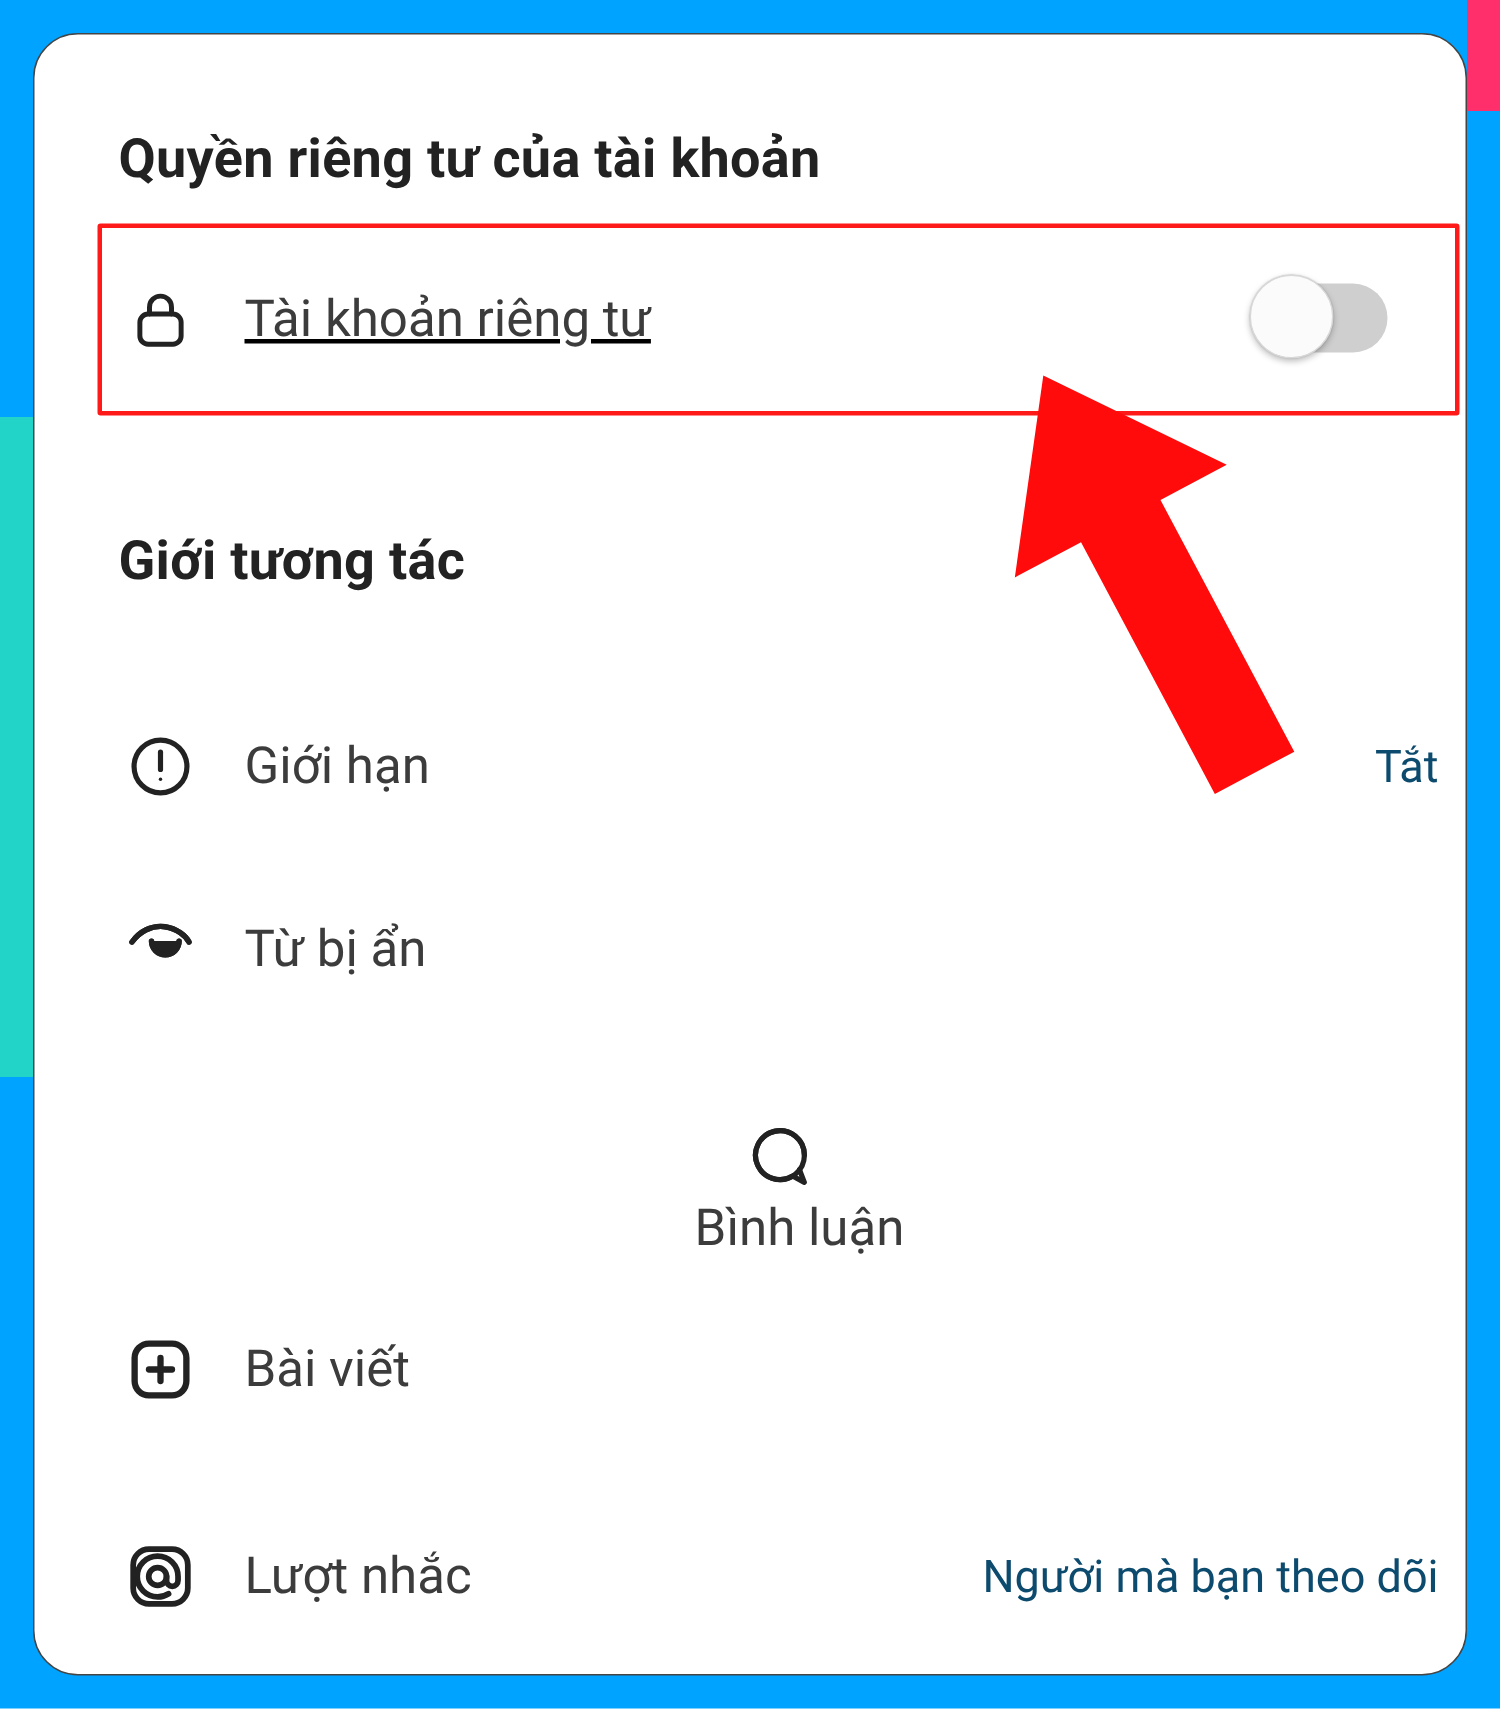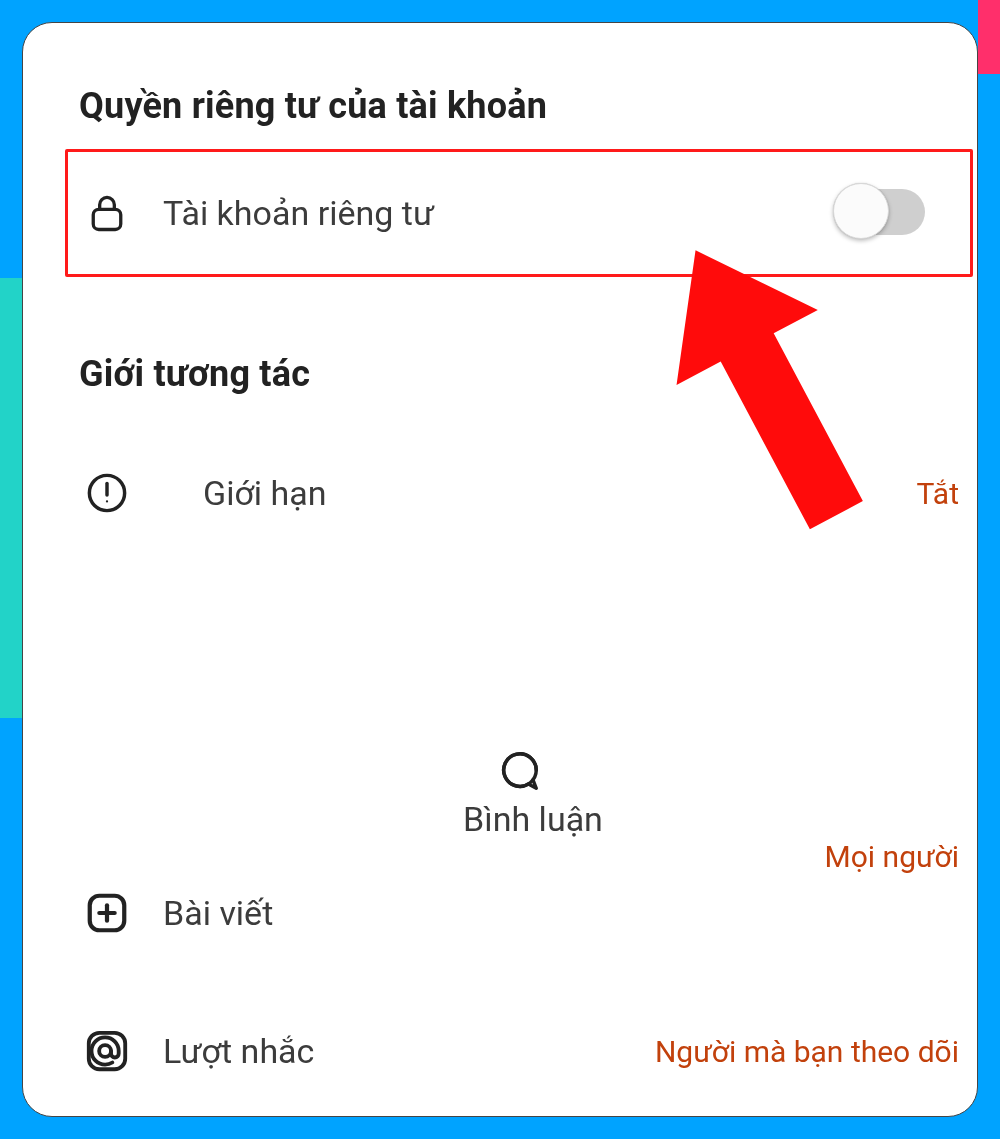--- a/index.html
+++ b/index.html
@@ -54,24 +54,24 @@
   .row {
     position: absolute;
     left: 56px;
     width: 880px;
     display: flex;
     align-items: center;
     height: 60px;
   }
   .row .icon { width: 56px; height: 56px; flex: 0 0 56px; display:flex; align-items:center; justify-content:center; color:#222; }
   .row .label { margin-left: 28px; font-size: 34px; color:#3c3c3c; font-weight: 400; }
-  .row .value { margin-left: auto; font-size: 30px; color:#c2410c; font-weight: 400; }
-
-  .row-private { top: 160px; }
-  .row-limits  { top: 440px; gap: 40px; }
+  .row .value { margin-left: auto; font-size: 30px; color:#0c4a6e; font-weight: 400; }
+
+  .row-private { top: 160px; text-decoration: underline; }
+  .row-limits  { top: 458px; }
   .row-hidden  { top: 580px; }
   .row-comment { top: 720px; flex-direction: column; }
   .row-posts   { top: 860px; text-align: right; }
   .row-mention { top: 998px; text-align: center; }
 
   
   .toggle {
     position: absolute;
     right: 52px; top: 166px;
     width: 88px; height: 46px;
@@ -135,30 +135,41 @@
         <svg viewBox="0 0 24 24" width="46" height="46" fill="none" stroke="#222" stroke-width="1.8" stroke-linecap="round">
           <circle cx="12" cy="12" r="9.2"></circle>
           <line x1="12" y1="7" x2="12" y2="13"></line>
           <circle cx="12" cy="16.4" r="0.6" fill="#222" stroke="none"></circle>
         </svg>
       </span>
       <span class="label">Giới hạn</span>
       <span class="value">Tắt</span>
     </div>
 
+    <div class="row row-hidden">
+      <span class="icon">
+        <svg viewBox="0 0 24 24" width="48" height="48" fill="none" stroke="#222" stroke-width="1.8" stroke-linecap="round">
+          <path d="M2.5 9.5 C 5 6, 9 3.8, 13.5 4.4 C 17.5 5, 20.5 7.5, 21.5 9.5"></path>
+          <path d="M9 9.2 a4.6 4.6 0 1 0 9.2 0"></path>
+          <path d="M9.2 9.2 a4.4 4.4 0 0 0 4.4 4.4 a4.4 4.4 0 0 0 4.4 -4.4" fill="#222" stroke="none"></path>
+          <path d="M9 9.2 a4.6 4.6 0 0 0 9.2 0" fill="#222" stroke="#222"></path>
+          <path d="M2.5 9.5 C 5 6, 9 3.8, 13.5 4.4 C 17.5 5, 20.5 7.5, 21.5 9.5" fill="none"></path>
+        </svg>
+      </span>
+      <span class="label">Từ bị ẩn</span>
+    </div>
 
     <div class="row row-comment">
       <span class="icon">
         <svg viewBox="0 0 24 24" width="46" height="46" fill="none" stroke="#222" stroke-width="1.8" stroke-linecap="round" stroke-linejoin="round">
           <path d="M21 11.5a8.5 8.5 0 1 1-3.3-6.7A8.5 8.5 0 0 1 21 11.5z"></path>
           <path d="M21 11.5a8.5 8.5 0 1 0-4.1 7.3L21 21l-1.7-4.4"></path>
         </svg>
       </span>
       <span class="label">Bình luận</span>
-      <span class="value">Mọi người</span>
     </div>
 
     <div class="row row-posts">
       <span class="icon">
         <svg viewBox="0 0 24 24" width="46" height="46" fill="none" stroke="#222" stroke-width="2.2" stroke-linecap="round" stroke-linejoin="round">
           <rect x="3" y="3" width="18" height="18" rx="5"></rect>
           <line x1="12" y1="8" x2="12" y2="16"></line>
           <line x1="8" y1="12" x2="16" y2="12"></line>
         </svg>
       </span>

